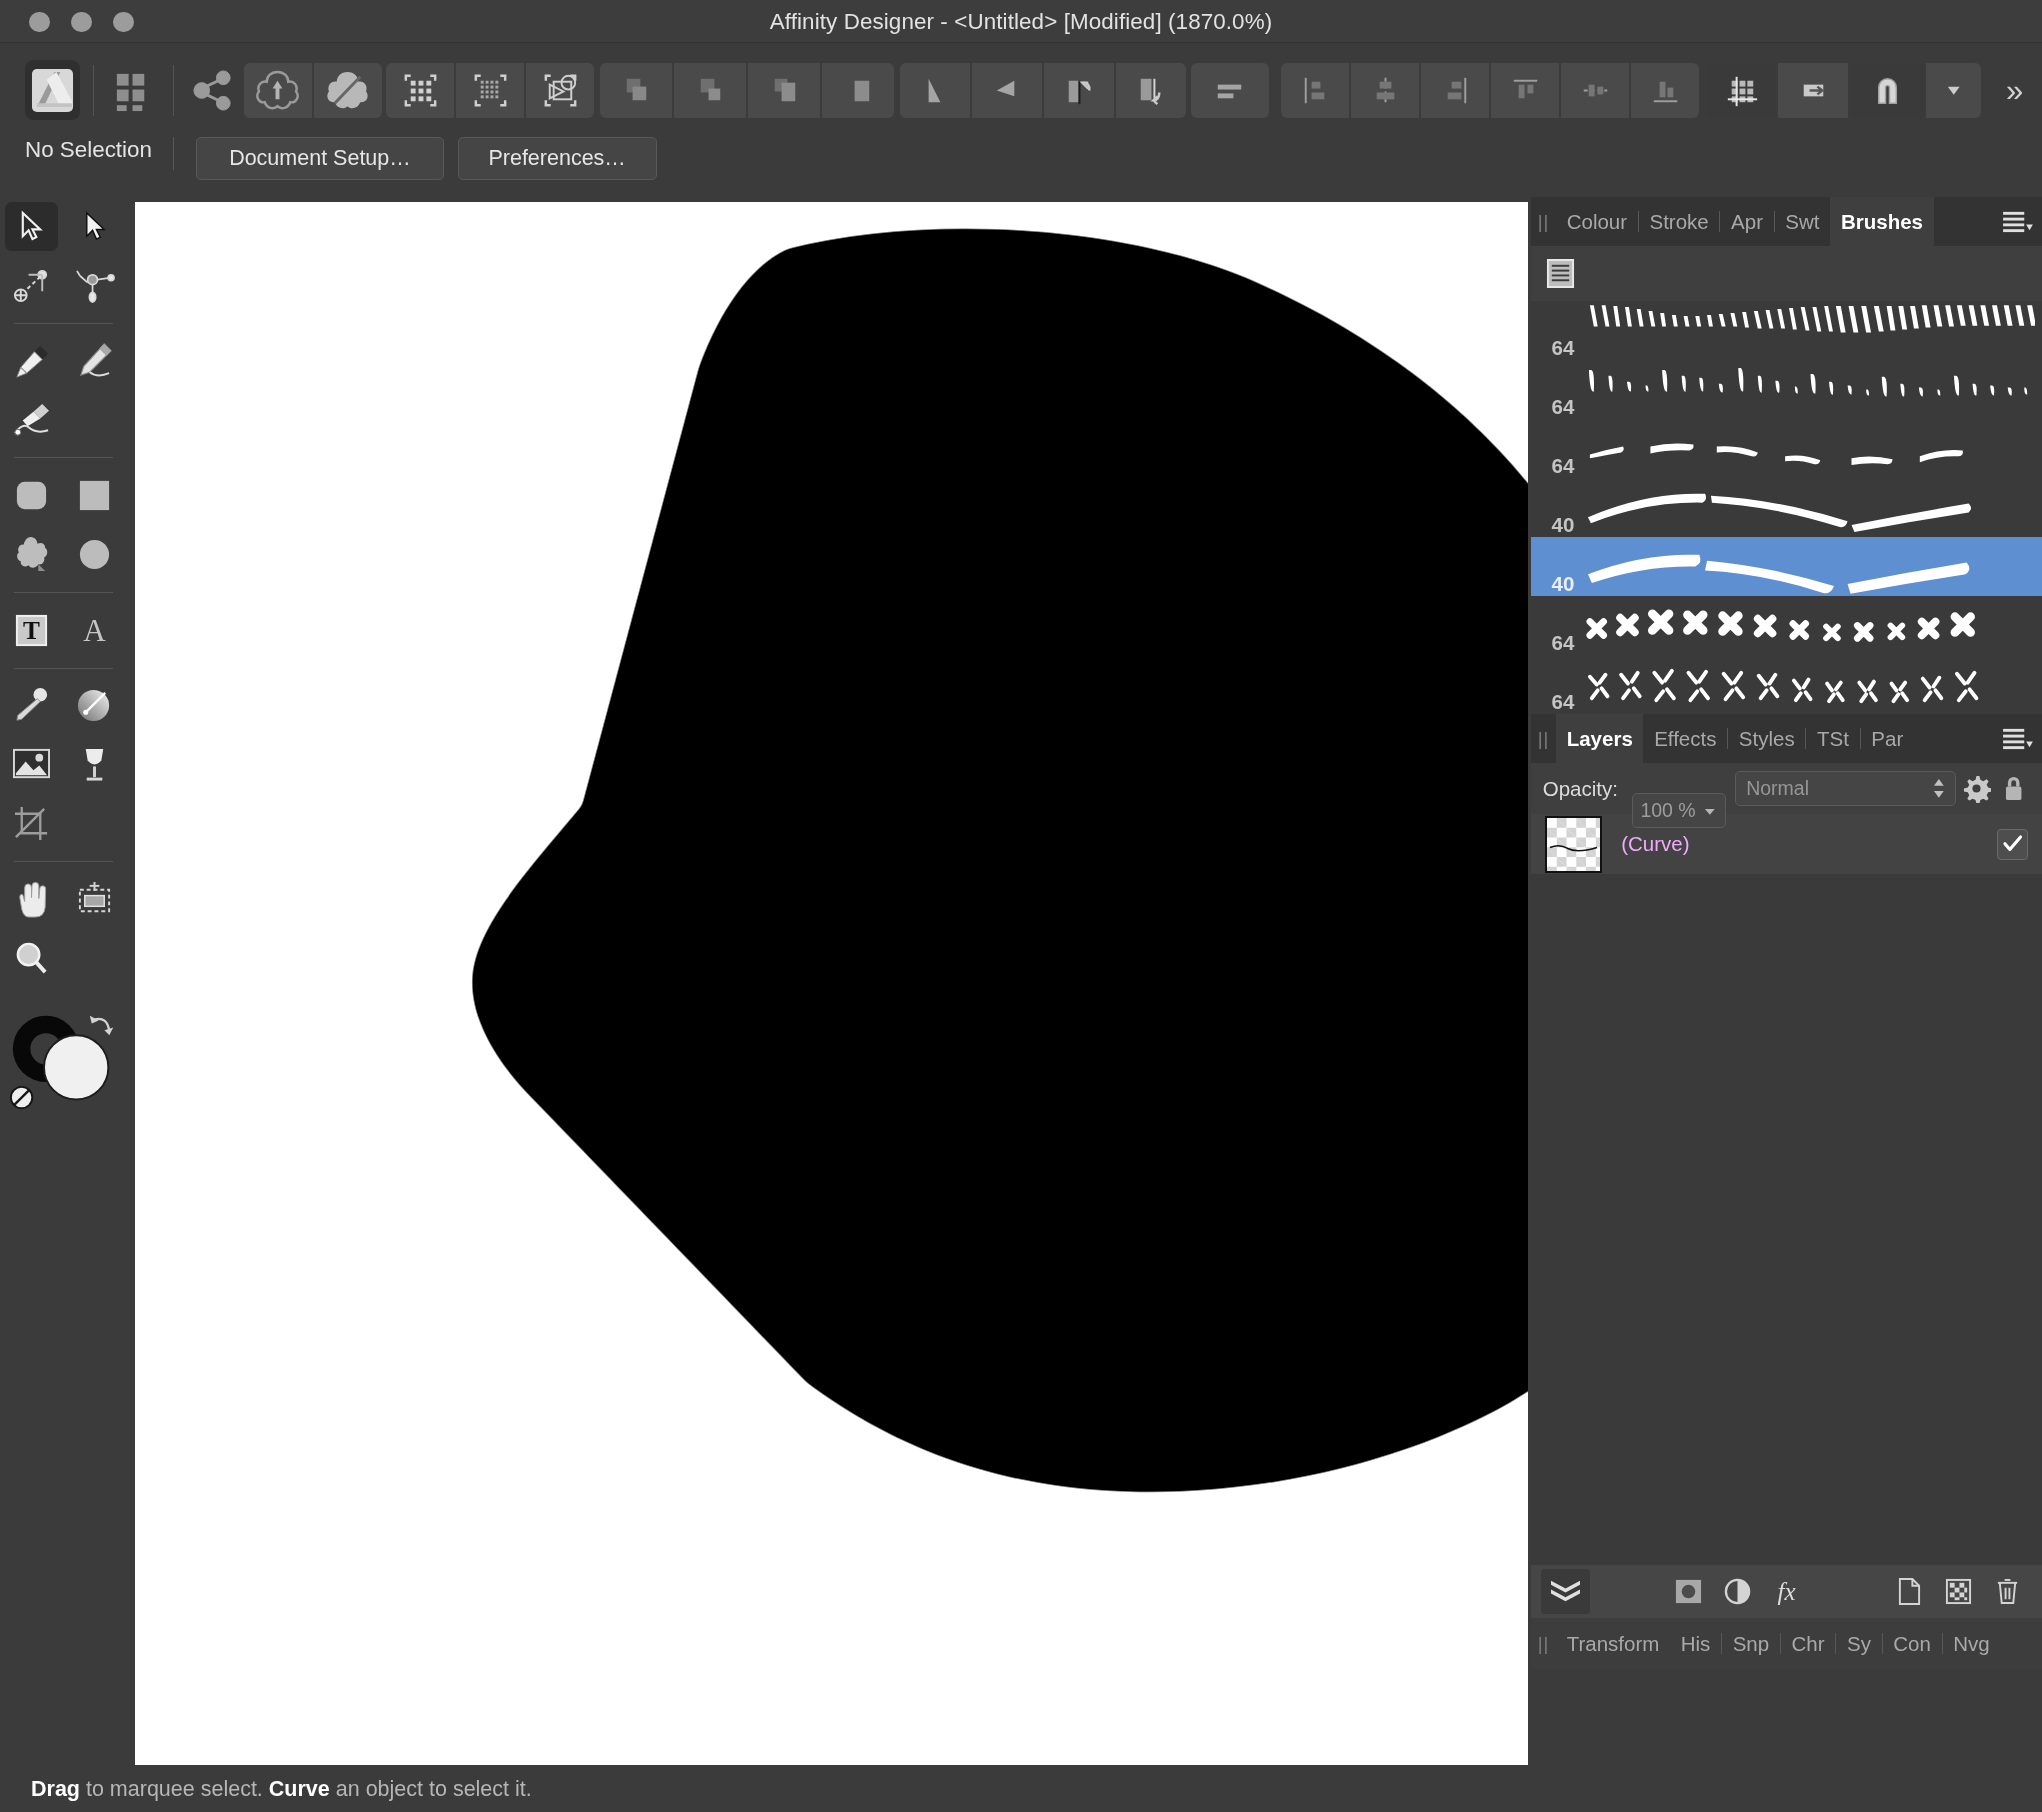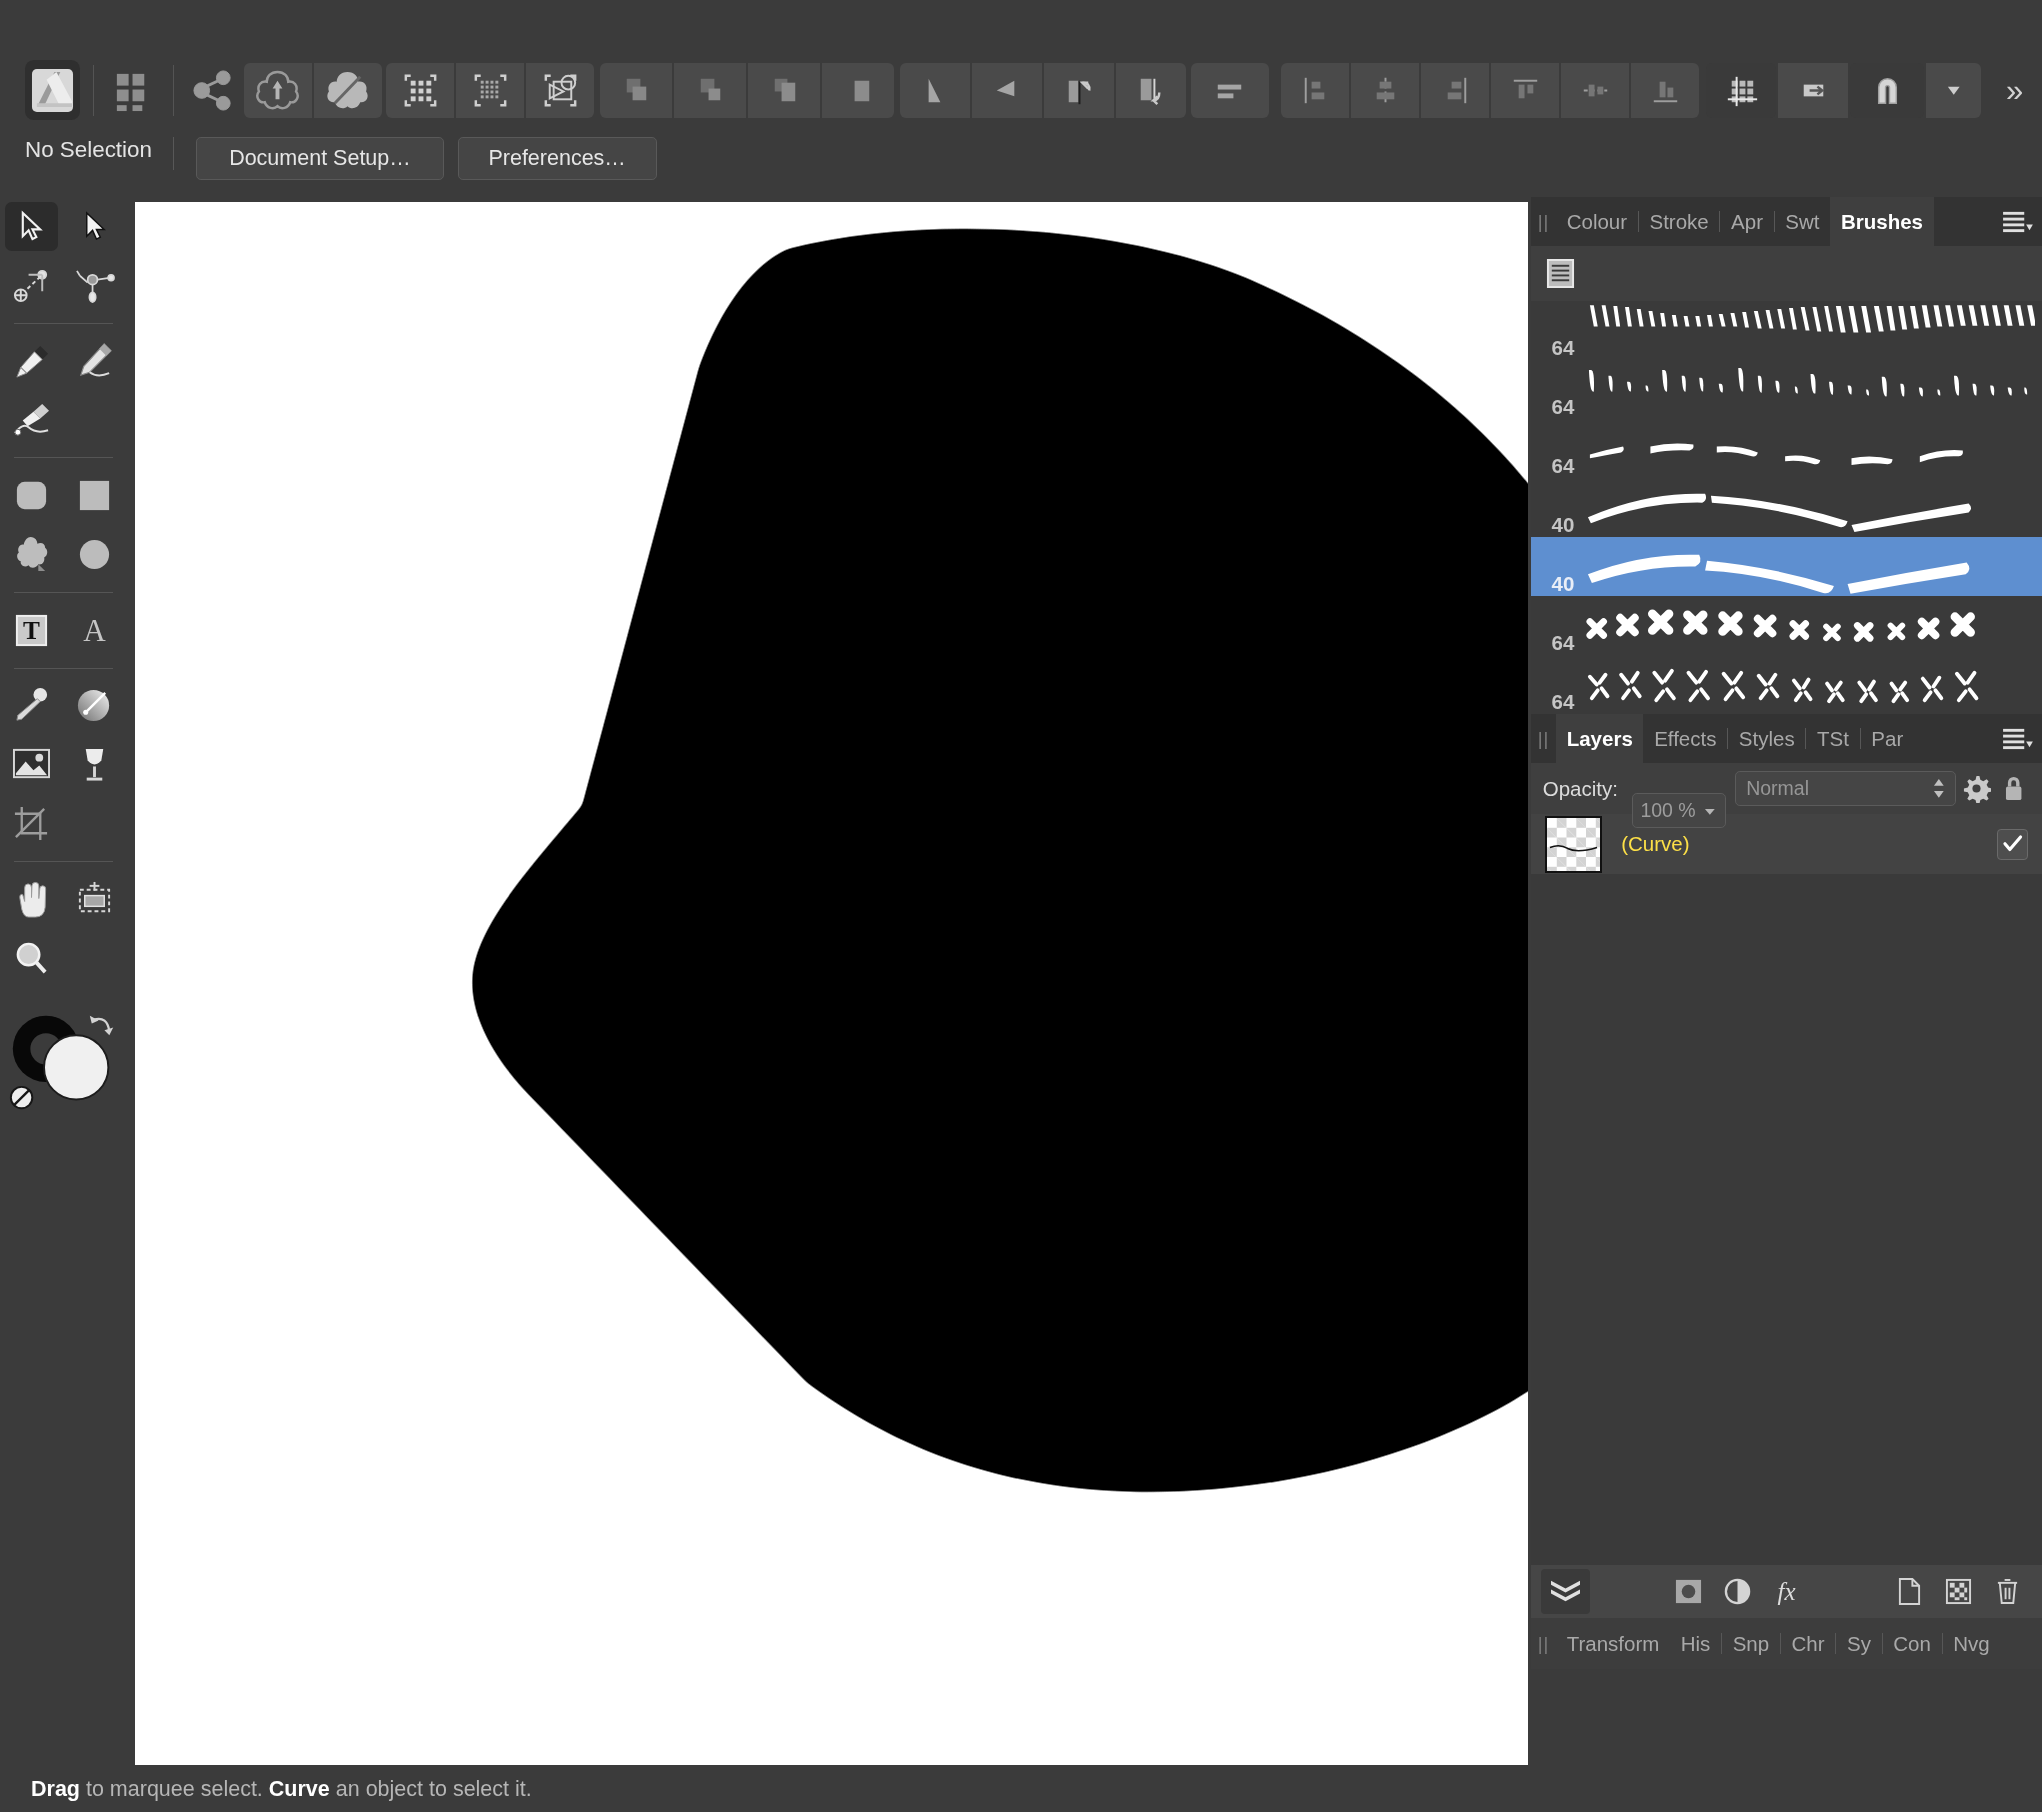--- a/index.html
+++ b/index.html
@@ -149,21 +149,21 @@
   .layer-row {
     height: 60px; background: #434343; display: flex; align-items: center; padding: 0 13.7px;
   }
   .thumb {
     width: 57px; height: 57px; border: 2px solid #111; position: relative;
     background-image:
       linear-gradient(45deg, #d3d3d3 25%, transparent 25%, transparent 75%, #d3d3d3 75%),
       linear-gradient(45deg, #d3d3d3 25%, #fff 25%, #fff 75%, #d3d3d3 75%);
     background-size: 19.5px 19.5px; background-position: 0 0, 9.8px 9.8px;
   }
-  .layer-name { color: #fde047; font-size: 20.5px; margin-left: 19.5px; }
+  .layer-name { color: #f0abfc; font-size: 20.5px; margin-left: 19.5px; }
   .layer-check {
     margin-left: auto; width: 31px; height: 31px; background: #4e4e4e;
     border: 1px solid #6a6a6a; border-radius: 3.9px;
     display: flex; align-items: center; justify-content: center;
   }
   #layer-bottombar {
     height: 53px; background: #464646; display: flex; align-items: center; padding: 0 9.8px;
   }
   .lbb { width: 49px; height: 45px; display: flex; align-items: center; justify-content: center; }
   .lbb.active { background: #3a3a3a; border-radius: 3.9px; }
@@ -174,20 +174,28 @@
     background: #3b3b3b; display: flex; align-items: center;
   }
   #status-text { color: #b6b6b6; font-size: 21.5px; margin-left: 31px; }
   #status-text b { color: #ffffff; }
 </style>
 </head>
 <body>
 
 <div id="app">
 
+  <div id="titlebar">
+    <div id="traffic">
+      <div class="tl"></div>
+      <div class="tl"></div>
+      <div class="tl"></div>
+    </div>
+    <div id="title-text">Affinity Designer - &lt;Untitled&gt; [Modified] (1870.0%)</div>
+  </div>
 
   <div id="toolbar">
 
     <div class="tb-btn appicon">
       <svg width="43" height="45" viewBox="0 0 44 46">
         <rect x="1" y="1" width="42" height="44" rx="5" fill="#d8d8d8"></rect>
         <path d="M6 40 L24 4 L30 4 L13 40 Z" fill="#9a9a9a"></path>
         <path d="M26 4 L42 34 L42 40 L30 40 L16 12 Z" fill="#ededed"></path>
         <path d="M6 36 L42 36 L42 40 L6 40 Z" fill="#c3c3c3"></path>
       </svg>

